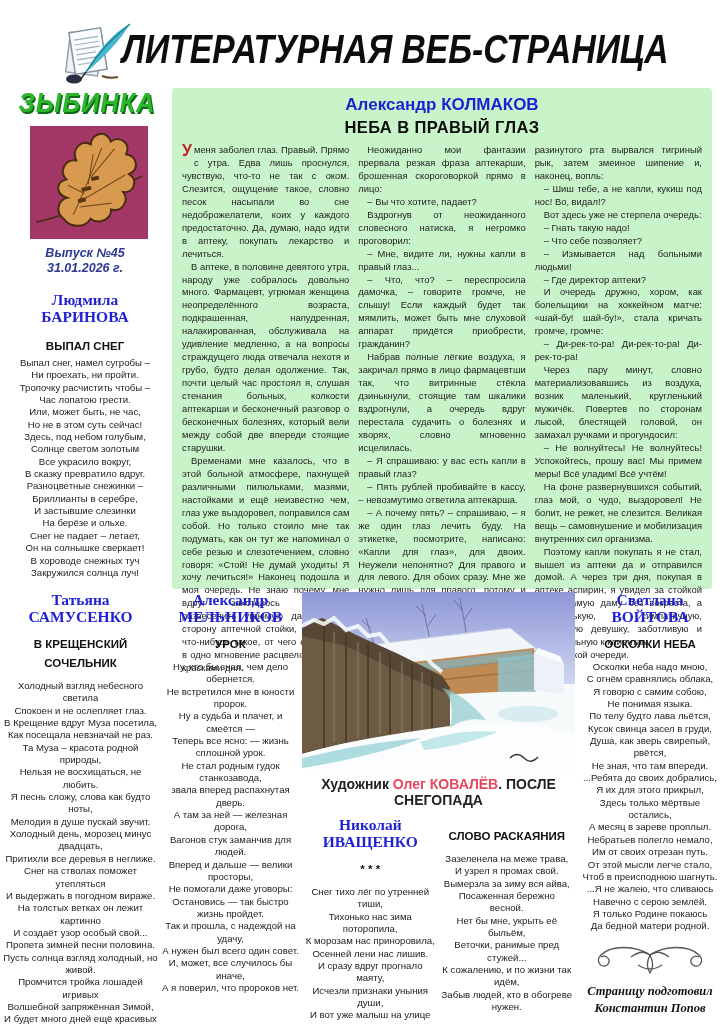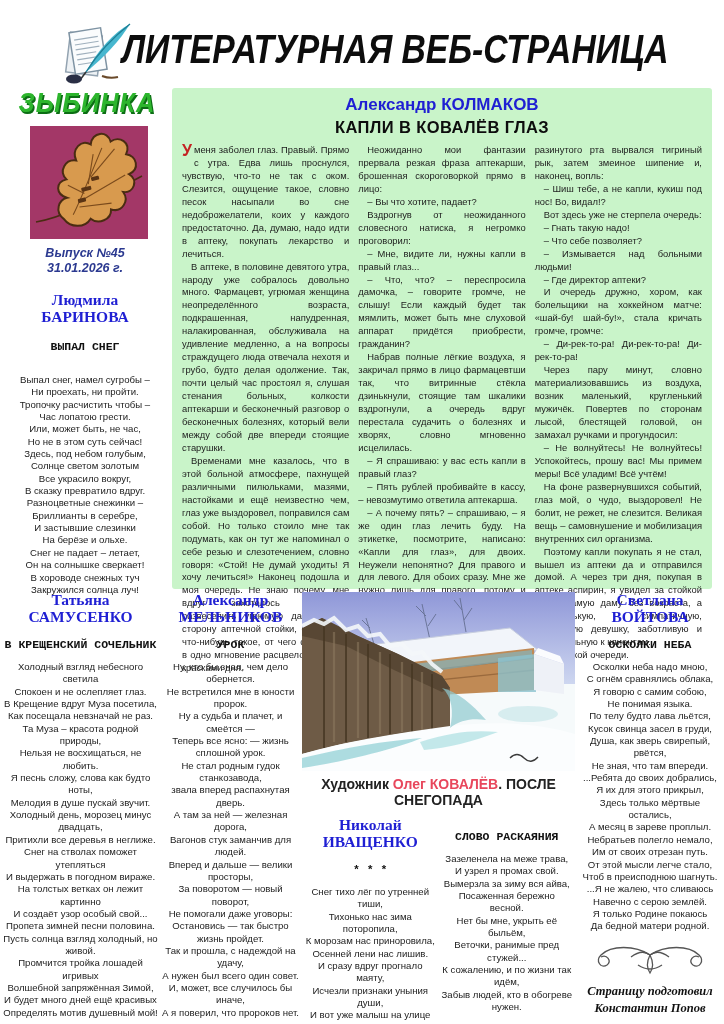--- a/index.html
+++ b/index.html
@@ -16,24 +16,24 @@
   
   #masthead { position:absolute; left:6px; top:88px; width:162px; text-align:center;
     font-size:27px; font-weight:bold; font-style:italic; color:#2db52d;
     text-shadow:1.5px 1.5px 0 #0c6e14; letter-spacing:1px; transform:scaleX(.94); }
   #leafbox { position:absolute; left:30px; top:126px; width:118px; height:113px; background:#a33767; }
   #leafbox svg { width:100%; height:100%; }
   #issue { position:absolute; left:0; top:246px; width:170px; text-align:center;
     font-size:12.5px; font-weight:bold; font-style:italic; color:#2b3990; line-height:15px; }
   .author-block { text-align:center; color:#1f1fd3; font-weight:bold; font-size:15.5px; line-height:16.5px;font-family:Liberation Serif, serif; }
   #sb-author { position:absolute; left:0; top:292px; width:170px; }
-  .poem-title { text-align:center; font-weight:bold; font-size:11.5px; color:#111;font-family:Liberation Mono, monospace; }
+  .poem-title { text-align:center; font-weight:bold; font-size:11.5px; color:#111; }
   #sb-poem-title { position:absolute; left:0; top:340px; width:170px; }
   .poem { font-size:9.6px; line-height:12.35px; text-align:center; color:#222; }
-  #sb-poem { position:absolute; left:0; top:374px; width:170px; }
+  #sb-poem { position:absolute; left:0; top:357px; width:170px; }
 
   
   #story { position:absolute; left:172px; top:88px; width:540px; height:501px;
     background:#c9f4c9; border-radius:3px; padding:7px 10px 0 10px; }
   #story-author { text-align:center; color:#1f1fd3; font-weight:bold; font-size:17px; }
   #story-title { text-align:center; color:#0d0d0d; font-weight:bold; font-size:16.5px; margin-top:3px; letter-spacing:.4px; }
   #story-cols { display:flex; gap:9px; margin-top:7px; }
   .scol { flex:1 1 0; }
   .para { font-size:9.4px; line-height:12.95px; text-align:justify; text-indent:9px; color:#1c1c1c; }
   .para.nodent { text-indent:0; }
@@ -133,21 +133,21 @@
       <div class="pline">И застывшие слезинки</div>
       <div class="pline">На берёзе и ольхе.</div>
       <div class="pline">Снег не падает – летает,</div>
       <div class="pline">Он на солнышке сверкает!</div>
       <div class="pline">В хороводе снежных туч</div>
       <div class="pline">Закружился солнца луч!</div>
     </div>
 
   <section id="story">
     <div id="story-author">Александр КОЛМАКОВ</div>
-    <div id="story-title">КАПЛИ В КОВАЛЁВ ГЛАЗ</div>
+    <div id="story-title">НЕБА В ПРАВЫЙ ГЛАЗ</div>
     <div id="story-cols">
       <div class="scol">
         <p class="para nodent"><span class="dropcap">У</span><span>меня заболел глаз. Правый. Прямо с утра. Едва лишь проснулся, чувствую, что-то не так с оком. Слезится, ощущение такое, словно песок насыпали во сне недоброжелатели, коих у каждого предостаточно. Да, думаю, надо идти в аптеку, покупать лекарство и лечиться.</span></p>
         <div>
             <p class="para">В аптеке, в половине девятого утра, народу уже собралось довольно много. Фармацевт, угрюмая женщина неопределённого возраста, подкрашенная, напудренная, налакированная, обслуживала на удивление медленно, а на вопросы страждущего люда отвечала нехотя и грубо, будто делая одолжение. Так, почти целый час простоял я, слушая стенания больных, колкости аптекарши и бесконечный разговор о бесконечных болезнях, который вели между собой две впереди стоящие старушки.</p>
             <p class="para">Временами мне казалось, что в этой больной атмосфере, пахнущей различными пилюльками, мазями, настойками и ещё неизвестно чем, глаз уже выздоровел, поправился сам собой. Но только стоило мне так подумать, как он тут же напоминал о себе резью и слезотечением, словно говоря: «Стой! Не думай уходить! Я хочу лечиться!» Наконец подошла и моя очередь. Не знаю почему, мне вдруг захотелось пошутить, развеселить угрюмую даму по ту сторону аптечной стойки, сказать ей что-нибудь такое, от чего серое утро в одно мгновение расцвело бы всеми красками дня.</p>
           </div>
       </div>
       <div class="scol">
           <p class="para">Неожиданно мои фантазии прервала резкая фраза аптекарши, брошенная скороговоркой прямо в лицо:</p>
@@ -222,21 +222,20 @@
     <div class="poem">
         <div class="pline">Ну, кто бы знал, чем дело обернется.</div>
         <div class="pline">Не встретился мне в юности пророк.</div>
         <div class="pline">Ну а судьба и плачет, и смеётся —</div>
         <div class="pline">Теперь все ясно: — жизнь сплошной урок.</div>
         <div class="pline">Не стал родным гудок станкозавода,</div>
         <div class="pline">звала вперед распахнутая дверь.</div>
         <div class="pline">А там за ней — железная дорога,</div>
         <div class="pline">Вагонов стук заманчив для людей.</div>
         <div class="pline">Вперед и дальше — велики просторы,</div>
-        <div class="pline">За поворотом — новый поворот,</div>
         <div class="pline">Не помогали даже уговоры:</div>
         <div class="pline">Остановись — так быстро жизнь пройдет.</div>
         <div class="pline">Так и прошла, с надеждой на удачу,</div>
         <div class="pline">А нужен был всего один совет.</div>
         <div class="pline">И, может, все случилось бы иначе,</div>
         <div class="pline">А я поверил, что пророков нет.</div>
       </div>
   </div>
 
   <div id="b-middle" class="bblock">

